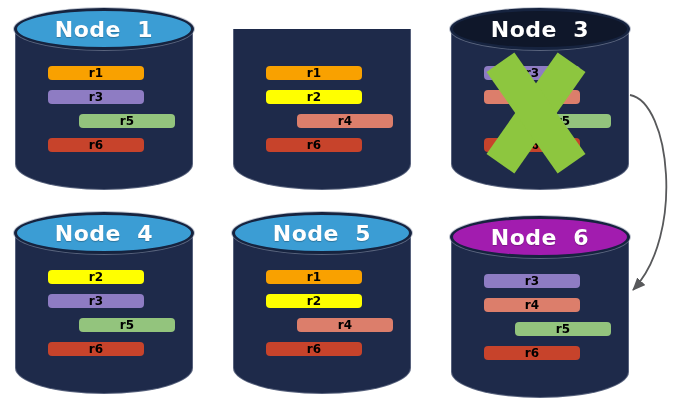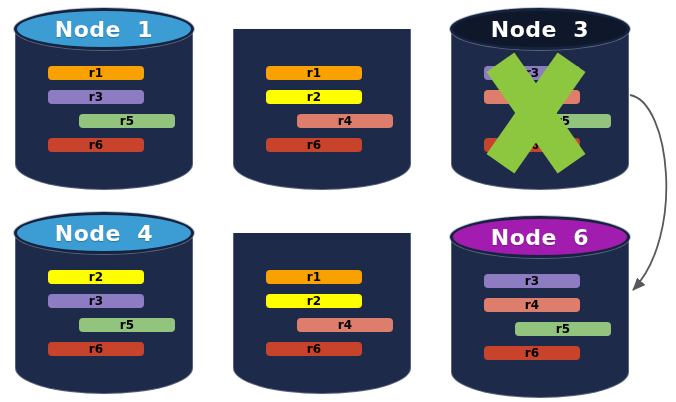--- a/index.html
+++ b/index.html
@@ -130,20 +130,23 @@
           <span class="row-label">r5</span>
         </div>
       <div class="row" style="background: rgb(199, 67, 43);">
           <span class="row-label">r6</span>
         </div>
     </div>
   </div>
 
   <div class="cylinder" style="left:232px;top:212px;">
     <div class="cyl-body" style="background: rgb(30, 42, 74);"></div>
+    <div class="cyl-top" style="background: rgb(59, 157, 212);">
+      <span class="node-label">Node  5</span>
+    </div>
     <div class="rows">
       <div class="row" style="background: rgb(249, 161, 0);">
           <span class="row-label">r1</span>
         </div>
       <div class="row" style="background: rgb(255, 255, 0);">
           <span class="row-label">r2</span>
         </div>
       <div class="row" style="background: rgb(220, 126, 107);">
           <span class="row-label">r4</span>
         </div>

